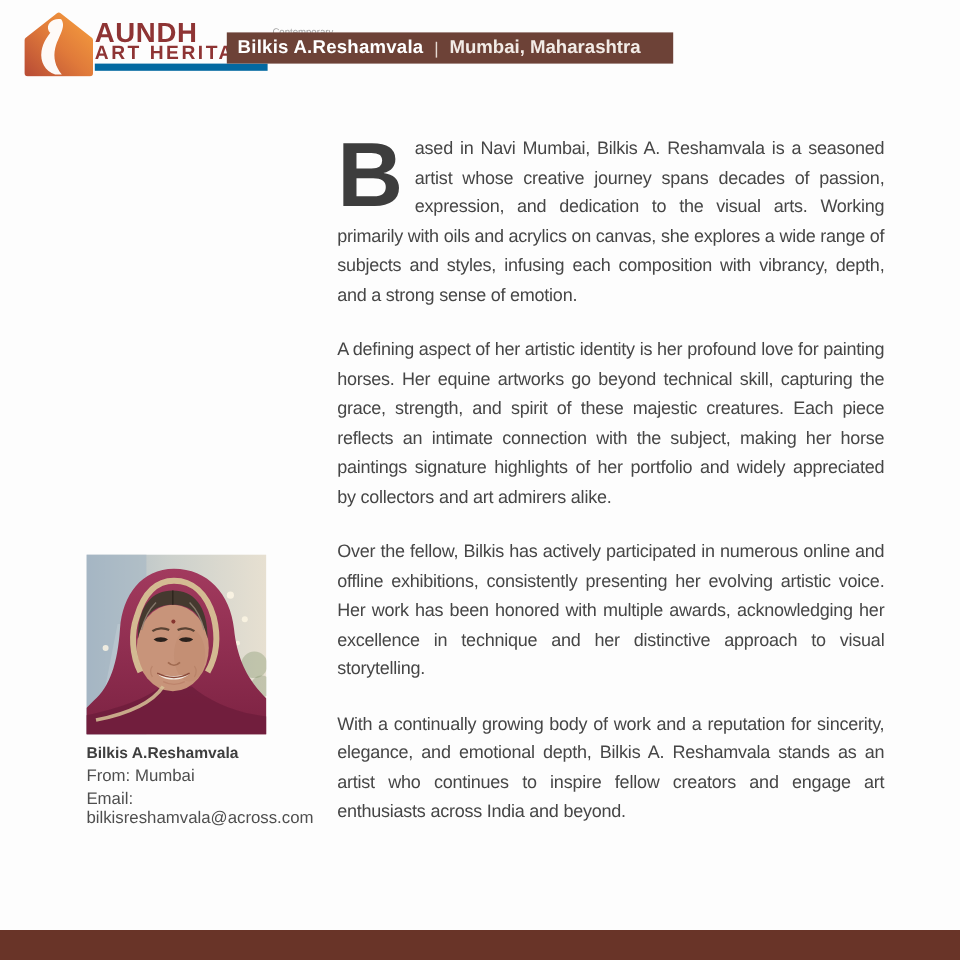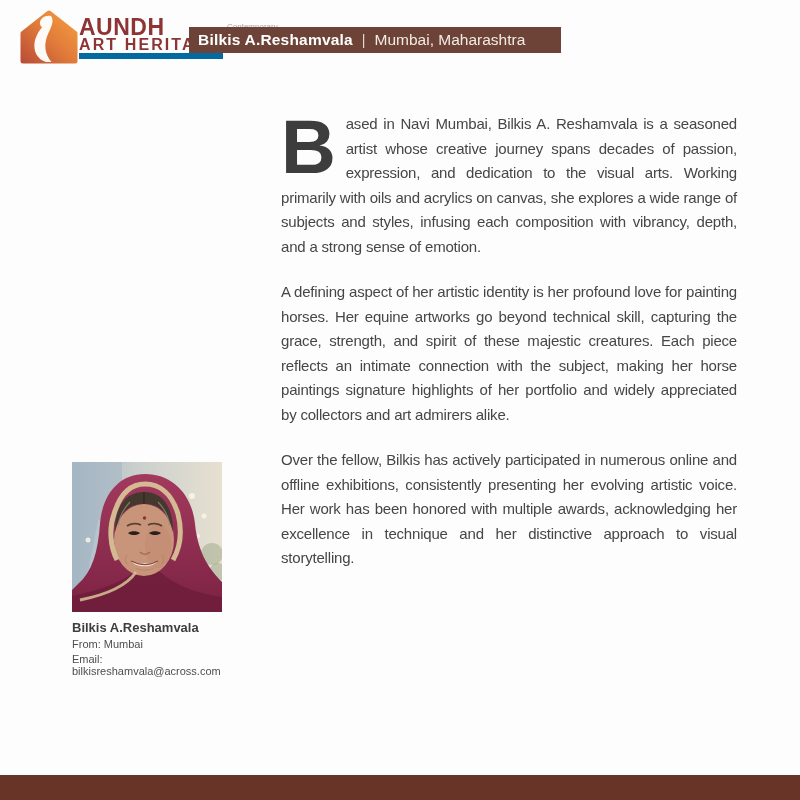--- a/index.html
+++ b/index.html
@@ -16,27 +16,27 @@
   .logo-text{display:flex;flex-direction:column;}
   .logo-title{font-size:23px;font-weight:800;color:#8e3434;letter-spacing:.5px;line-height:22px;}
   .logo-sub{font-size:16px;font-weight:700;color:#8e3434;letter-spacing:2.1px;
             border-bottom:6px solid #0369a1;padding-bottom:2px;line-height:13px;white-space:nowrap;}
   .logo-tagline{font-size:8px;color:#a2a2a2;line-height:10px;margin-left:3px;align-self:center;}
 
   .banner{position:absolute;left:189px;top:27px;width:372px;height:26px;background:#6d4237;
           display:flex;align-items:center;padding-left:9px;box-sizing:border-box;gap:9px;}
   .banner-name{color:#ffffff;font-weight:700;font-size:15.5px;letter-spacing:.2px;}
   .banner-sep{color:#e6d9d2;font-size:14px;font-weight:300;}
-  .banner-loc{color:#f2ebe6;font-size:15.5px;font-weight:400;}
+  .banner-loc{color:#f2ebe6;font-size:15.5px;font-weight:700;}
 
   
   .photo-block{position:absolute;left:72px;top:462px;width:150px;}
   .photo{width:150px;height:150px;display:block;}
   .caption-name{margin-top:8px;font-size:13px;font-weight:700;color:#3e3e3e;}
-  .caption-line{font-size:11px;color:#4e4e4e;margin-top:3px;}
+  .caption-line{font-size:14px;color:#4e4e4e;margin-top:3px;}
 
   
   .bio{position:absolute;left:281px;top:112px;width:456px;color:#464646;}
   .para{margin:0 0 21px 0;font-size:15px;line-height:24.5px;text-align:justify;letter-spacing:-.2px;}
   .dropcap{float:left;font-size:76px;line-height:60px;font-weight:700;color:#3d3d3d;
            margin:5px 10px 0 0;}
 
   
   .footer{position:absolute;left:0;top:775px;width:800px;height:25px;background:#693428;}
 </style>
@@ -133,16 +133,17 @@
     </svg>
     <div class="caption-name">Bilkis A.Reshamvala</div>
     <div class="caption-line">From: Mumbai</div>
     <div class="caption-line">Email: bilkisreshamvala@across.com</div>
   </aside>
 
   <main class="bio">
     <p class="para"><span class="dropcap">B</span><span>ased in Navi Mumbai, Bilkis A. Reshamvala is a seasoned artist whose creative journey spans decades of passion, expression, and dedication to the visual arts. Working primarily with oils and acrylics on canvas, she explores a wide range of subjects and styles, infusing each composition with vibrancy, depth, and a strong sense of emotion.</span></p>
     <p class="para">A defining aspect of her artistic identity is her profound love for painting horses. Her equine artworks go beyond technical skill, capturing the grace, strength, and spirit of these majestic creatures. Each piece reflects an intimate connection with the subject, making her horse paintings signature highlights of her portfolio and widely appreciated by collectors and art admirers alike.</p>
     <p class="para">Over the fellow, Bilkis has actively participated in numerous online and offline exhibitions, consistently presenting her evolving artistic voice. Her work has been honored with multiple awards, acknowledging her excellence in technique and her distinctive approach to visual storytelling.</p>
+    <p class="para">With a continually growing body of work and a reputation for sincerity, elegance, and emotional depth, Bilkis A. Reshamvala stands as an artist who continues to inspire fellow creators and engage art enthusiasts across India and beyond.</p>
   </main>
 
   <footer class="footer"></footer>
 </div>
 
 </body></html>

